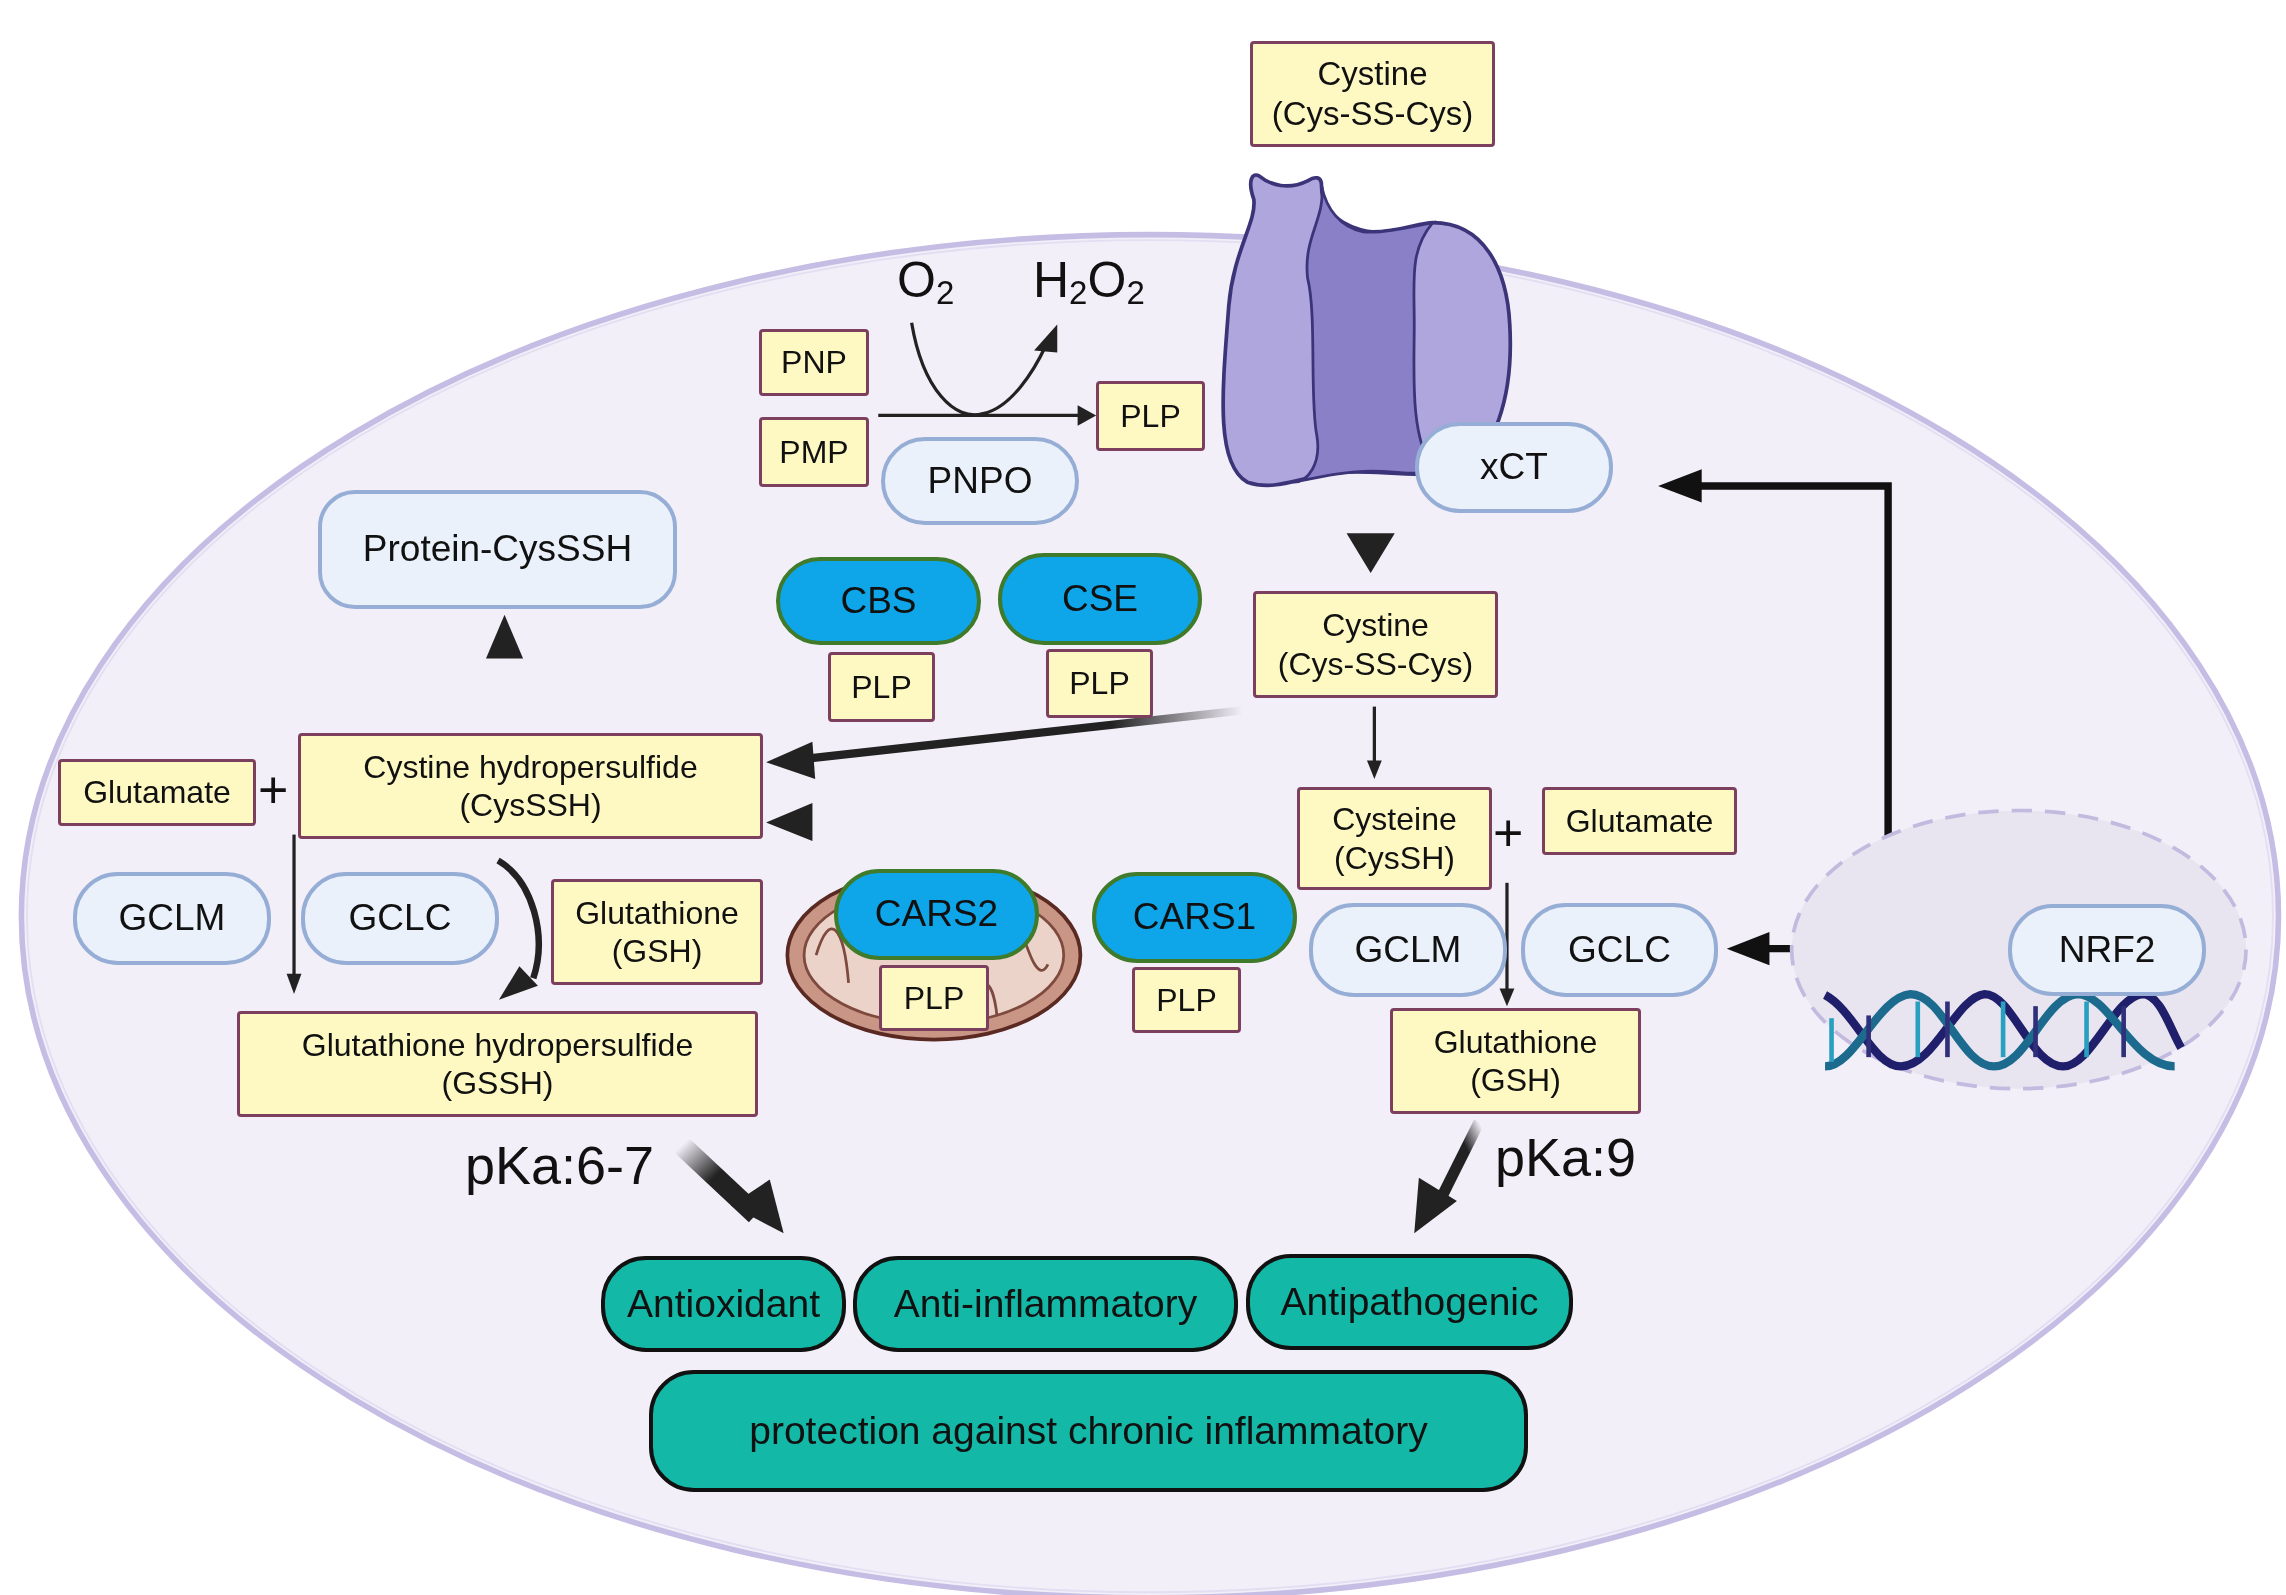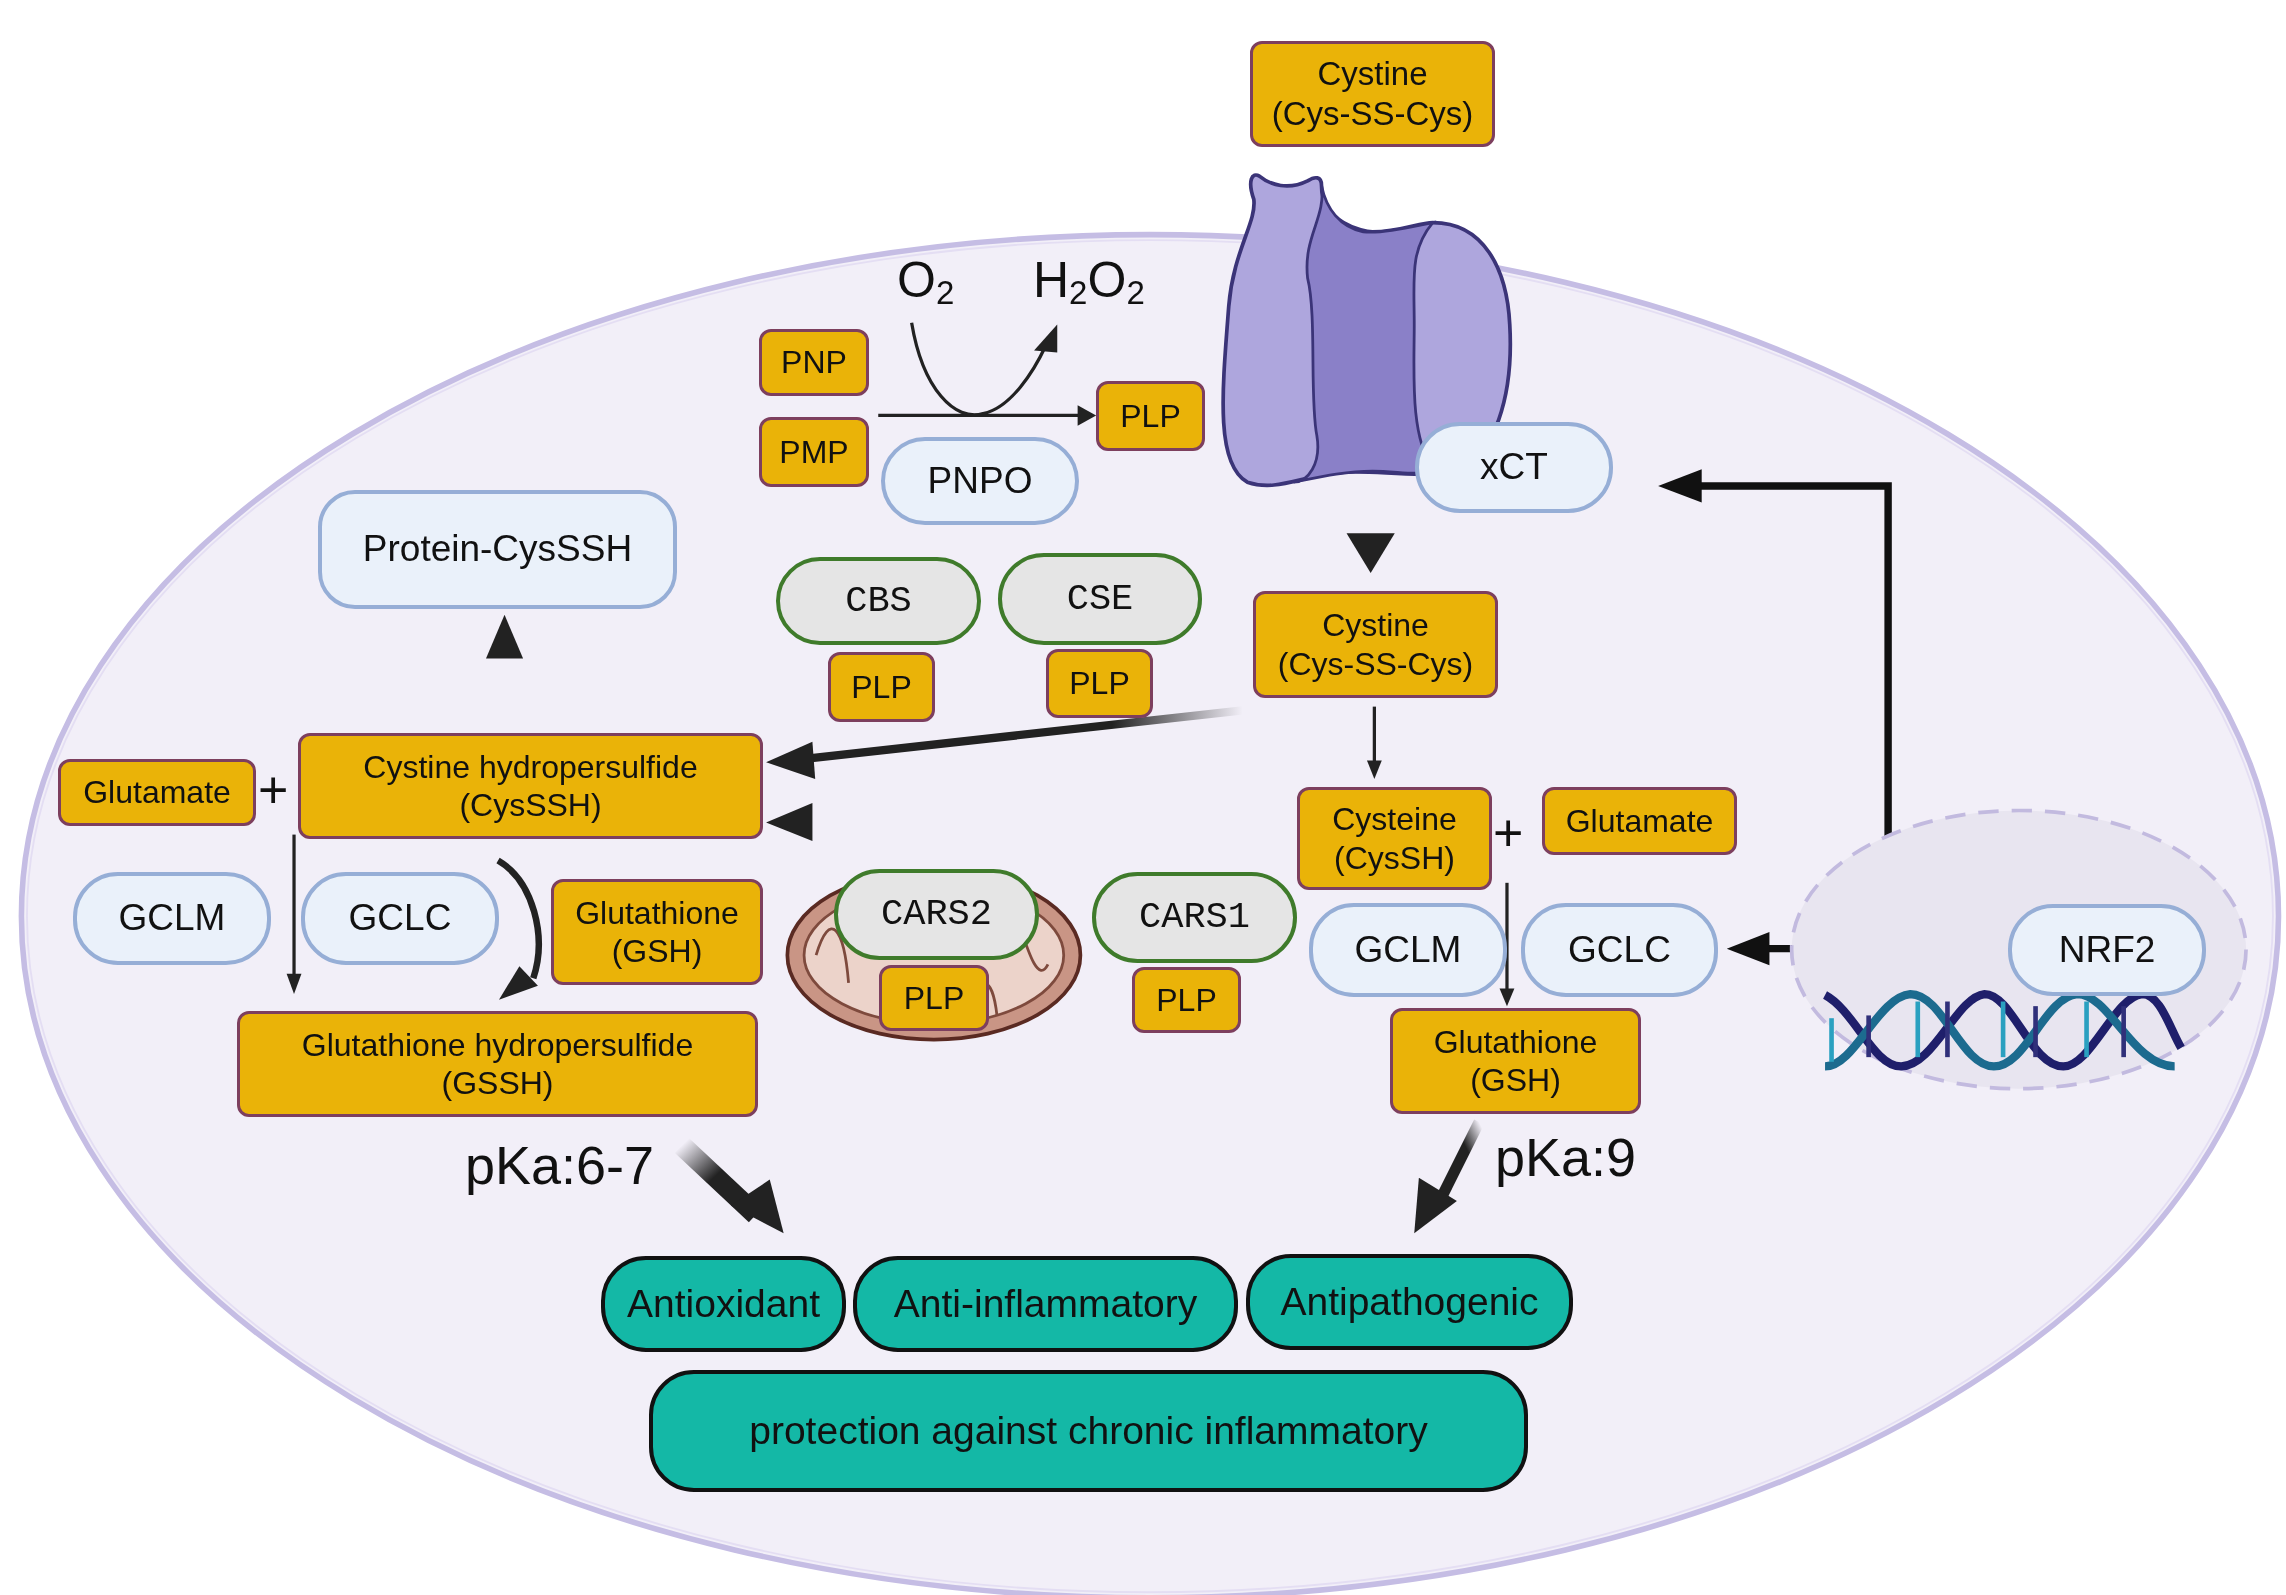--- a/index.html
+++ b/index.html
@@ -1,23 +1,23 @@
 <!DOCTYPE html>
 <html style="font-size:15px"><head>
 <meta charset="utf-8">
 <style>
   html, body { margin:0; padding:0; background:#ffffff; }
   body { width:2286px; height:1595px; position:relative; overflow:hidden;
          font-family:"Liberation Sans", "DejaVu Sans", sans-serif; color:#111; }
   svg.bg { position:absolute; left:0; top:0; }
   .box { position:absolute; box-sizing:border-box; display:flex; flex-direction:column;
          align-items:center; justify-content:center; text-align:center; line-height:1.2; }
-  .pink { background:#eab308; border:3.7px solid #7d3f5e; border-radius:12px; }
+  .pink { background:#fef9c3; border:3.7px solid #7d3f5e; border-radius:4px; }
   .blue { background:#eaf1fa; border:4.6px solid #96aed6; border-radius:45px; }
-  .green { background:#e5e5e5; border:4.6px solid #3f7b2b; border-radius:46px;font-family:Liberation Mono, monospace; }
+  .green { background:#0ea5e9; border:4.6px solid #3f7b2b; border-radius:46px; }
   .out { background:#14b8a6; border:4.6px solid #111; border-radius:45px; }
   .t34 { font-size:32px; }
   .t36 { font-size:33px; }
   .t40 { font-size:37px; }
   .t42 { font-size:39px; }
   .plus { position:absolute; font-size:52px; line-height:1; }
   .chem { position:absolute; font-size:50px; line-height:1; }
   .chem sub { font-size:33px; vertical-align:-7.4px; }
   .pka { position:absolute; font-size:54px; line-height:1; }
 </style>

